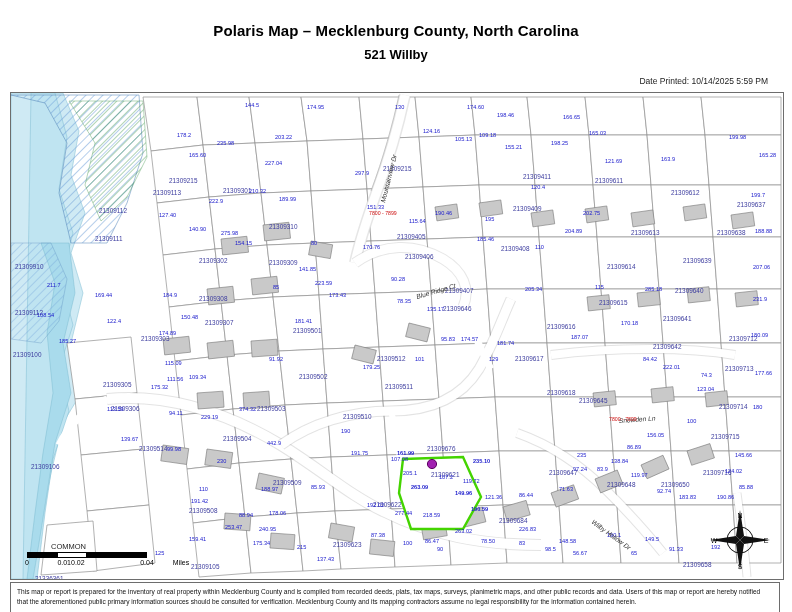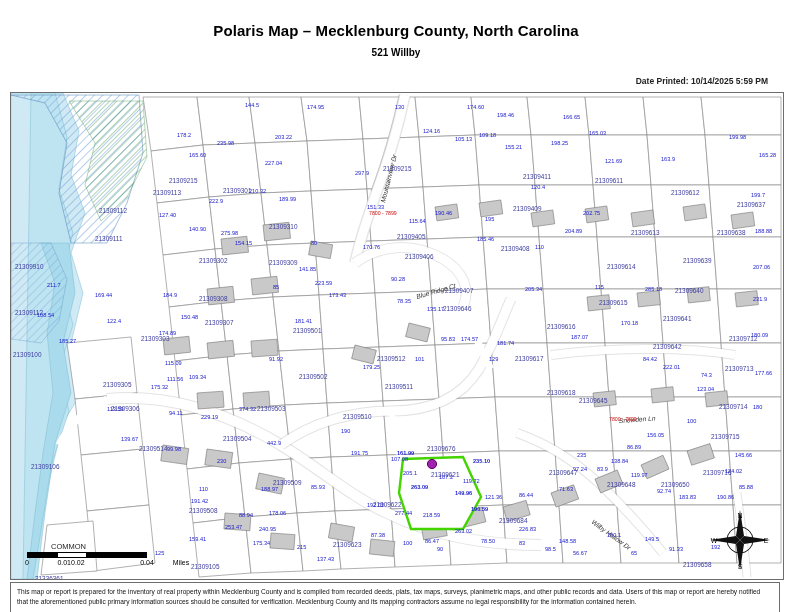--- a/index.html
+++ b/index.html
@@ -21,30 +21,30 @@
   }
   .title {
     text-align: center;
     font-size: 15px;
     font-weight: bold;
     margin-top: 22px;
     letter-spacing: 0.1px;
   }
   .subtitle {
     text-align: center;
-    font-size: 10px;
+    font-size: 13px;
     font-weight: bold;
     margin-top: 8px;
   }
   .date-printed {
     position: absolute;
     right: 24px;
     top: 54px;
     font-size: 8.5px;
-    font-weight: bold;
+    font-weight: normal;
     color: #222;
   }
   .map-frame {
     position: absolute;
     left: 10px;
     top: 70px;
     width: 772px;
     height: 486px;
     border: 1px solid #6d6d6d;
     background: #ffffff;

